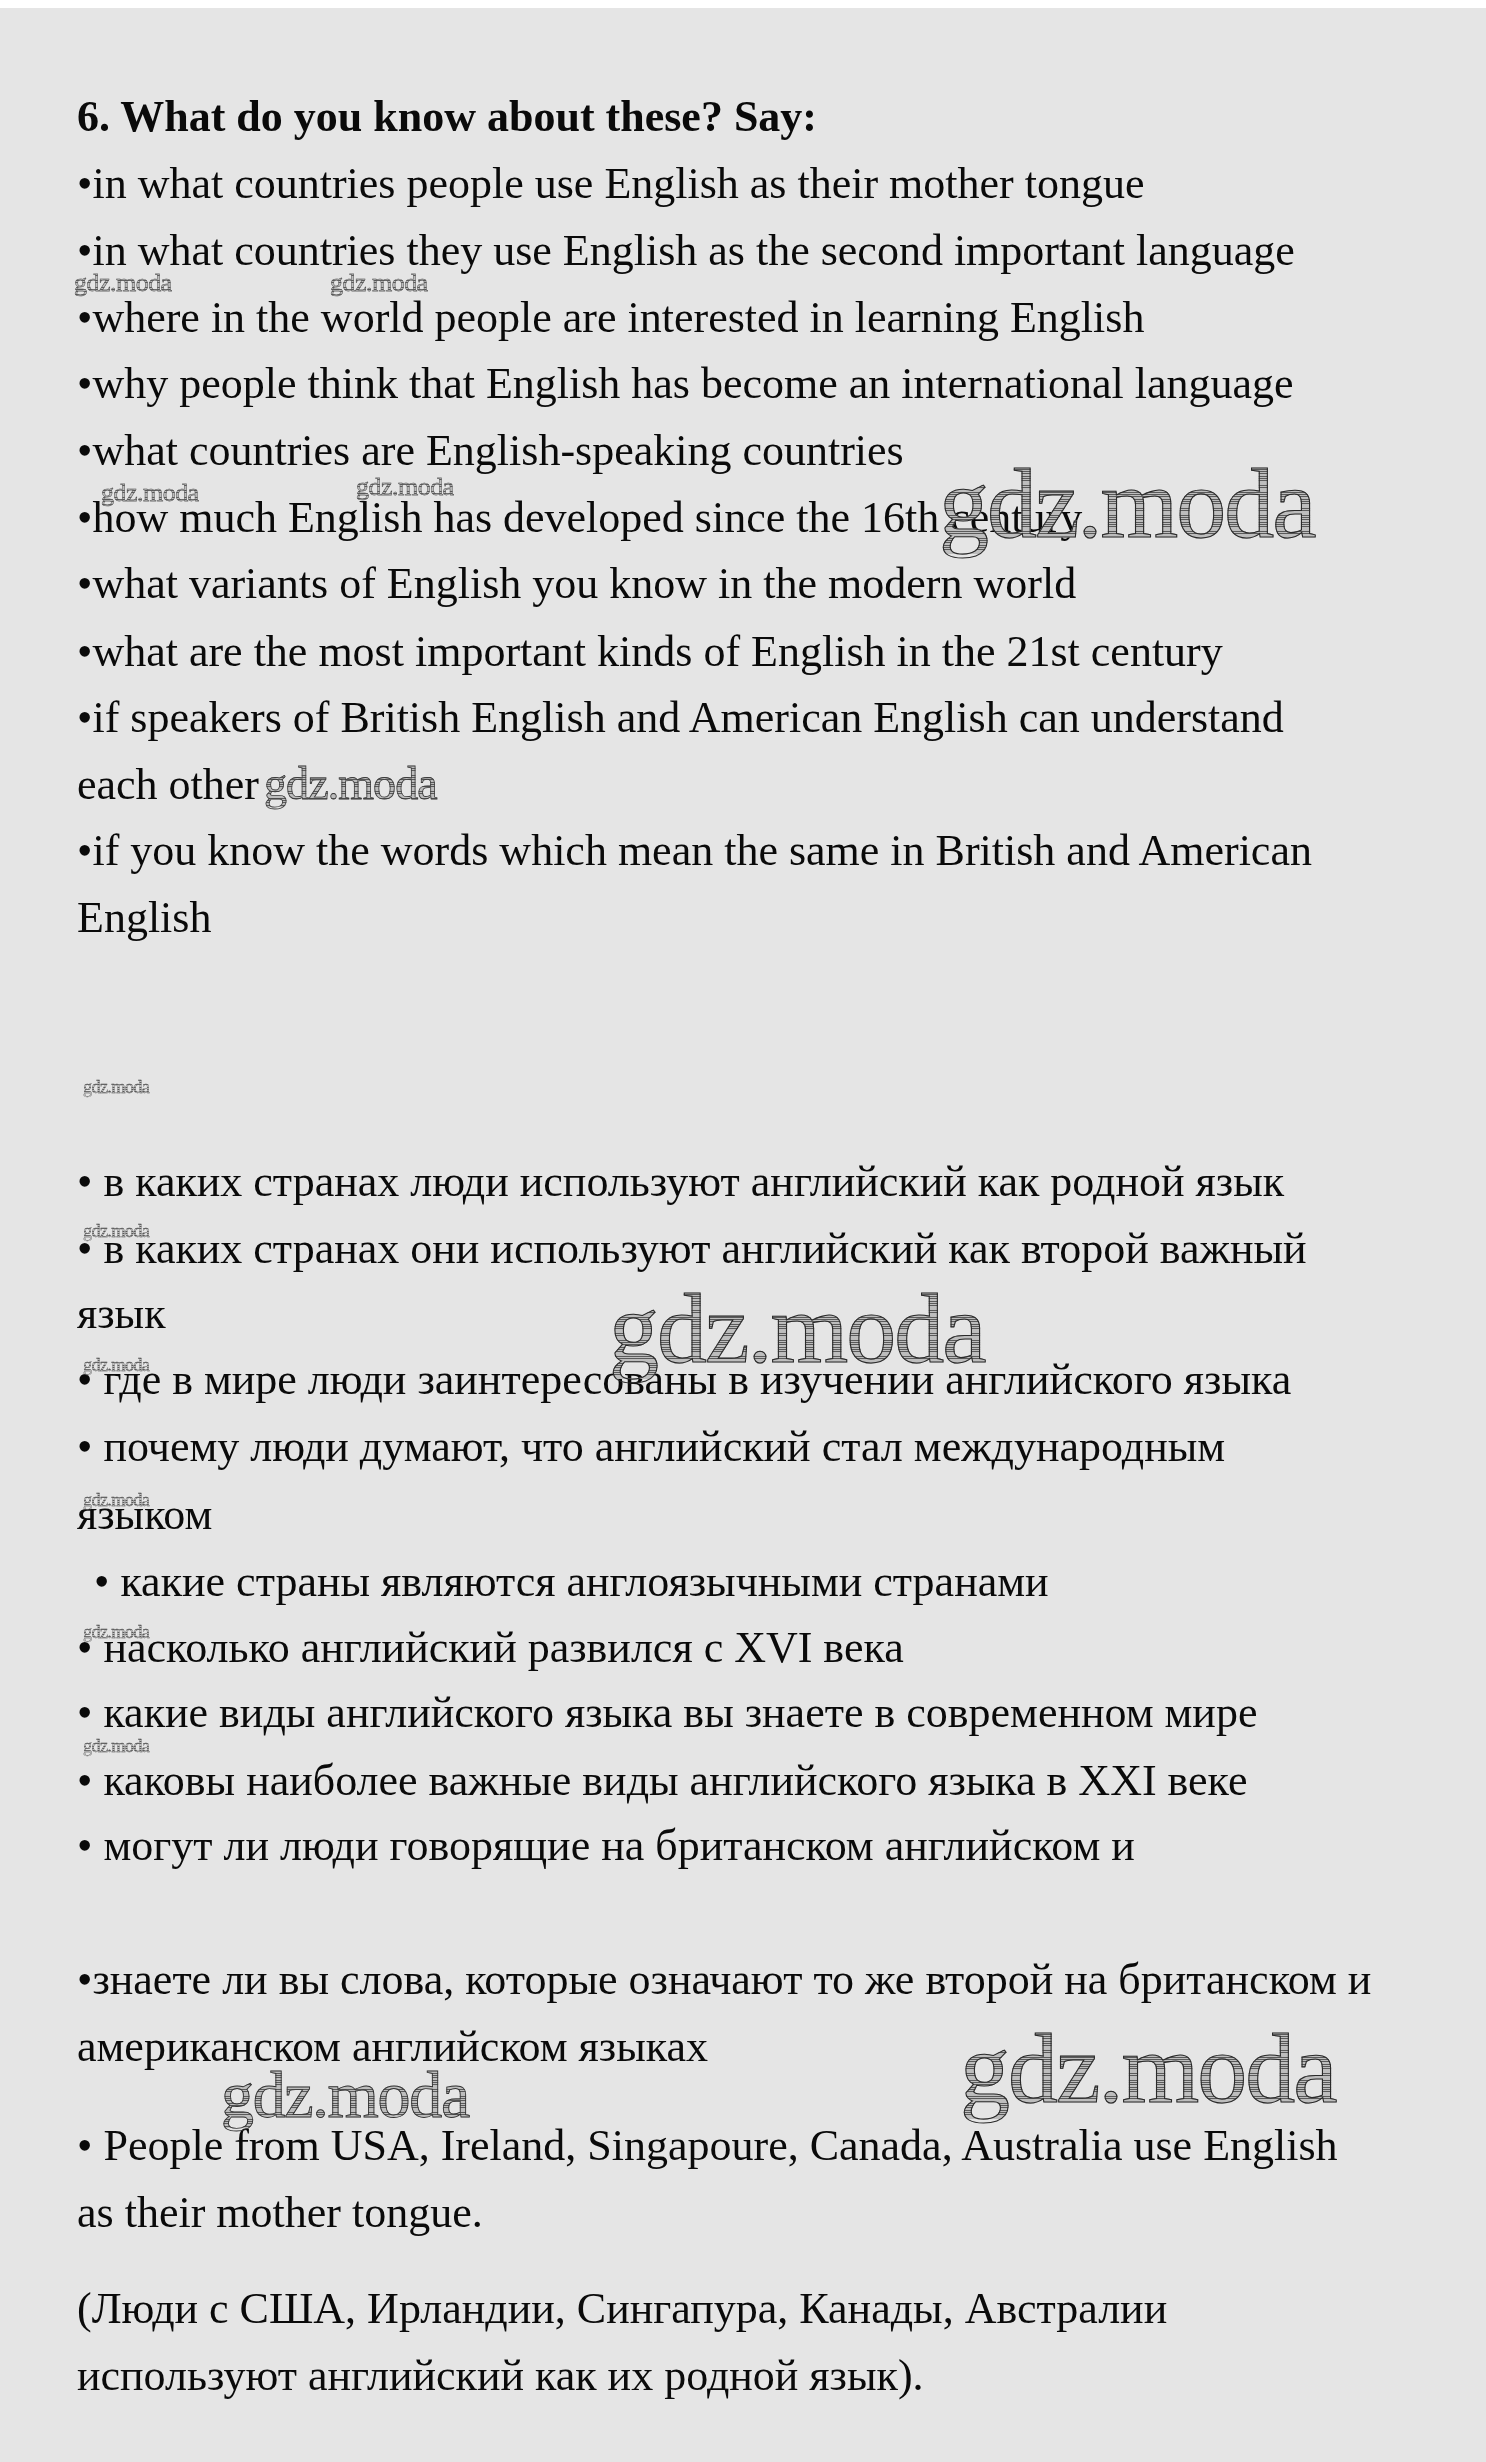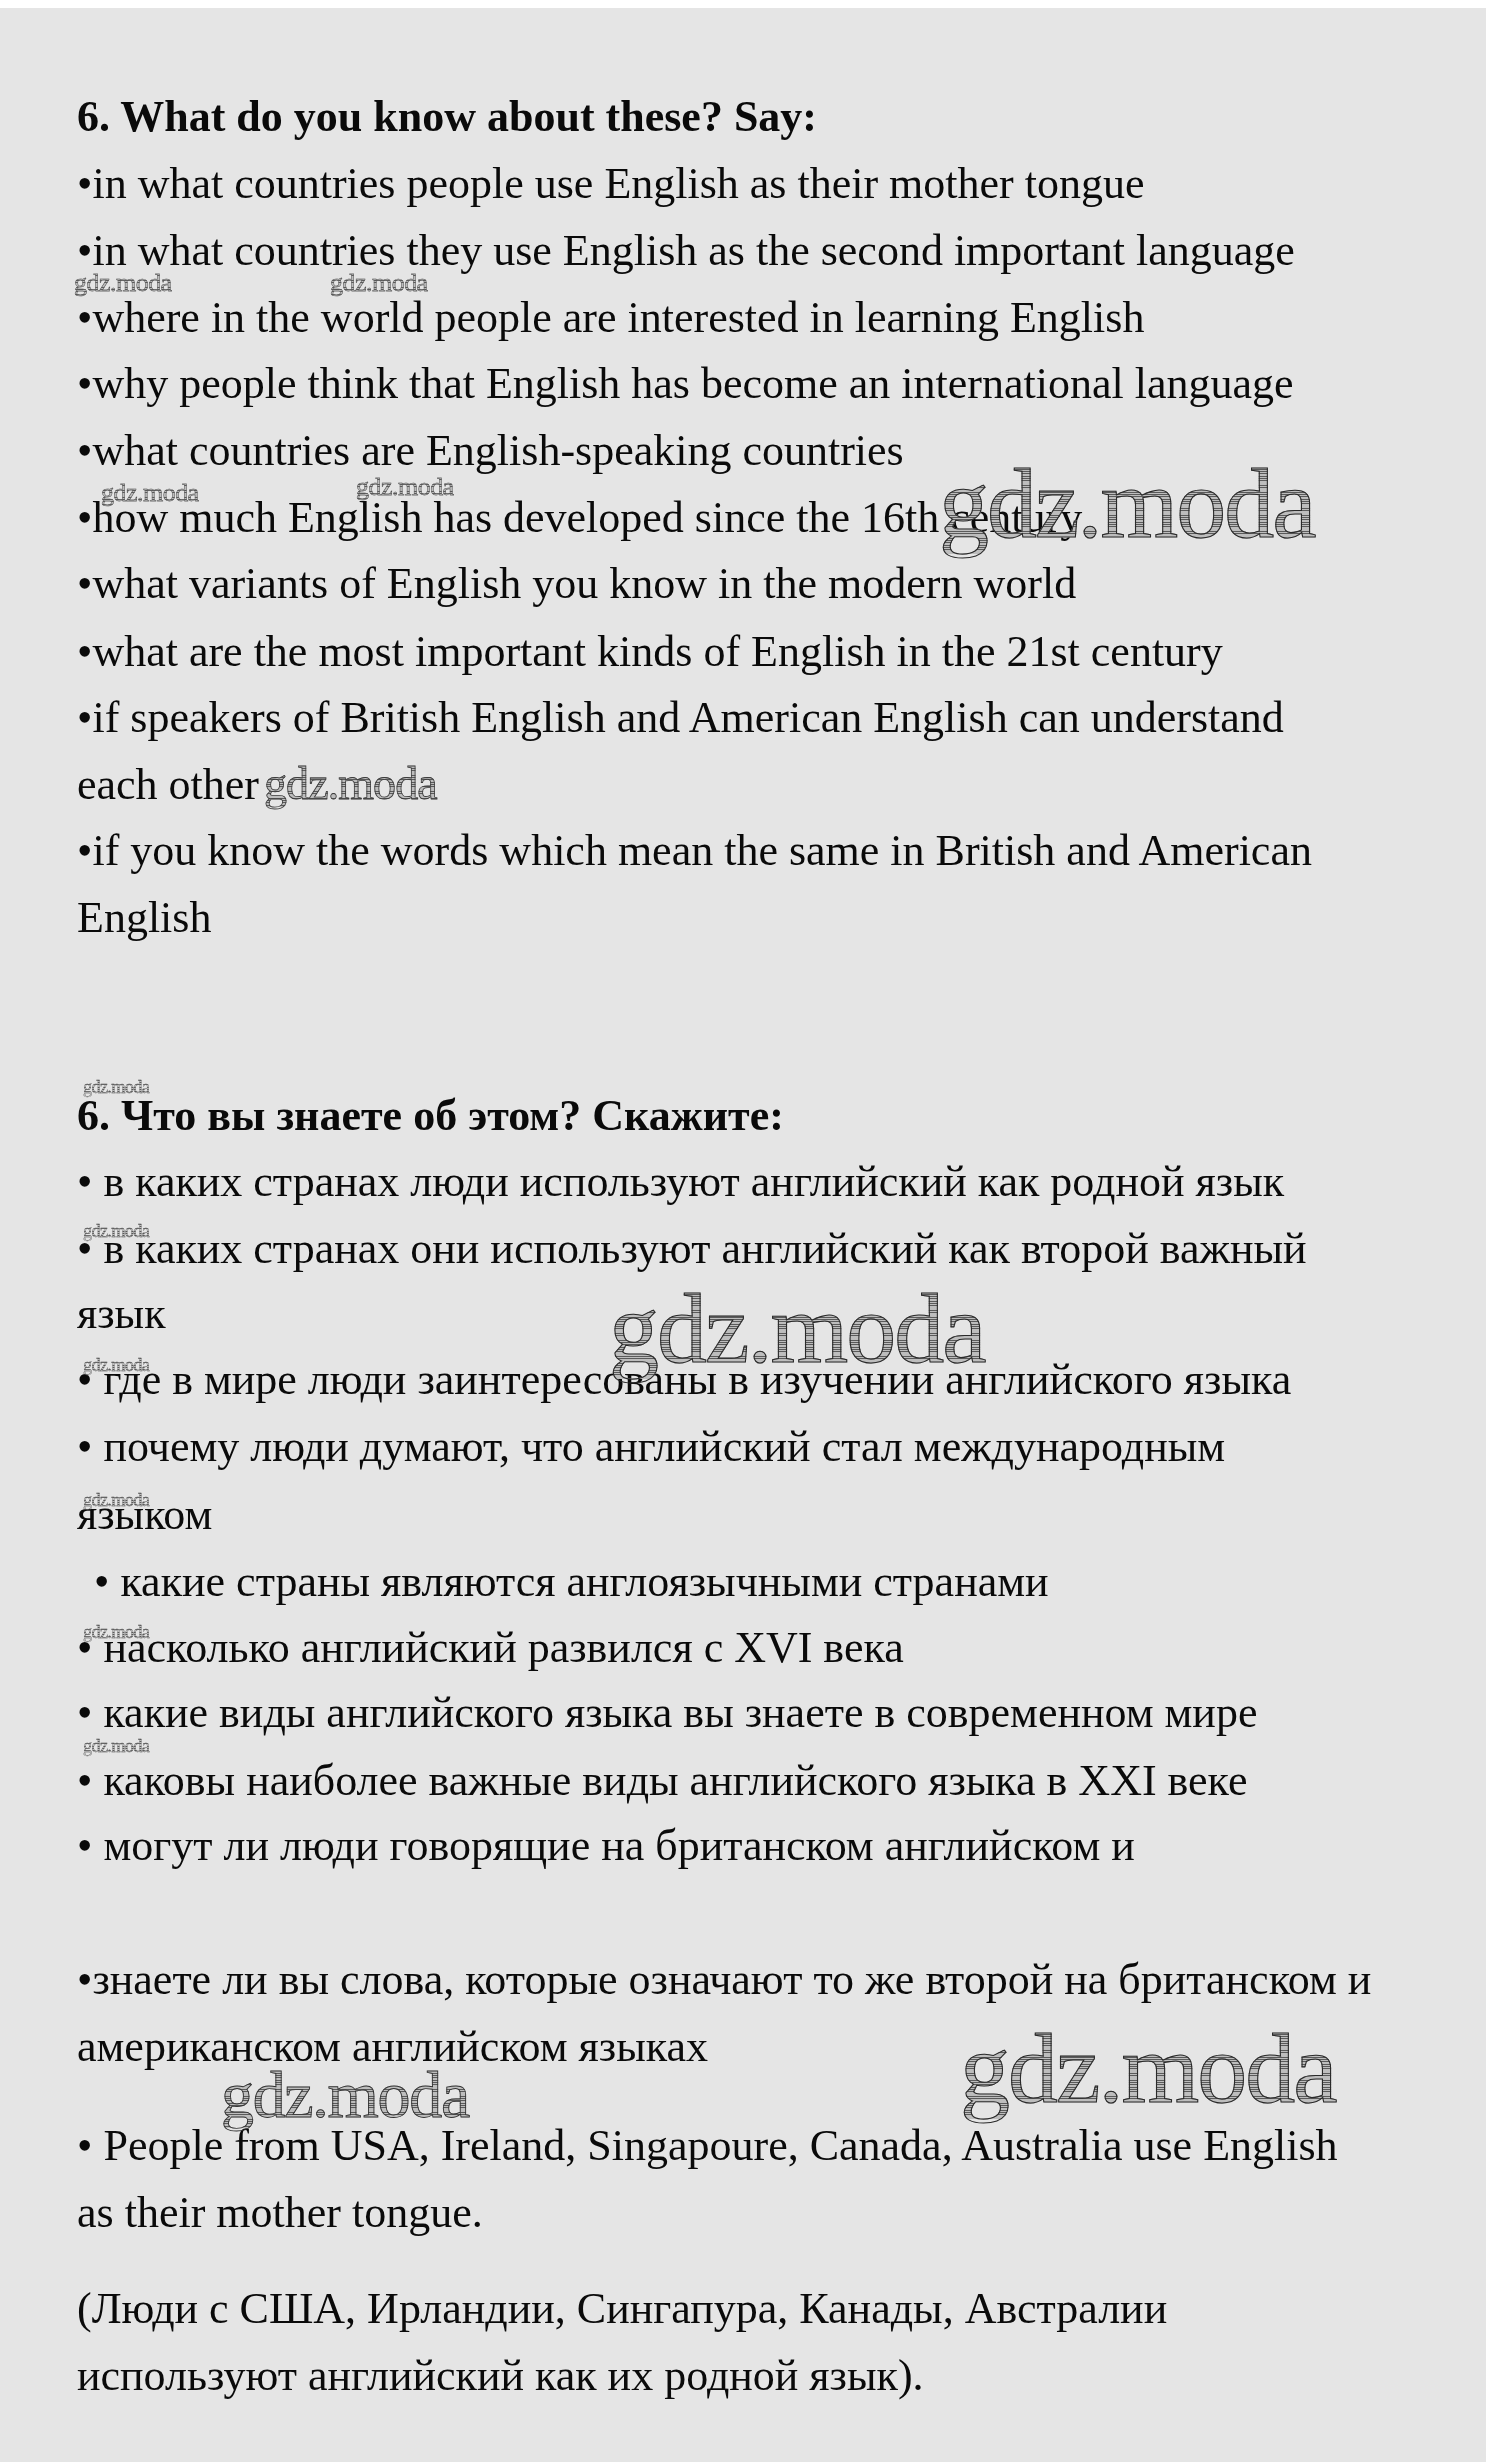--- a/index.html
+++ b/index.html
@@ -47,21 +47,20 @@
   <div class="line" style="top:354px;">•why people think that English has become an international language</div>
   <div class="line" style="top:421px;">•what countries are English-speaking countries</div>
   <div class="line" style="top:488px;">•how much English has developed since the 16th century</div>
   <div class="line" style="top:554px;">•what variants of English you know in the modern world</div>
   <div class="line" style="top:622px;">•what are the most important kinds of English in the 21st century</div>
   <div class="line" style="top:688px;">•if speakers of British English and American English can understand</div>
   <div class="line" style="top:755px;">each other</div>
   <div class="line" style="top:821px;">•if you know the words which mean the same in British and American</div>
   <div class="line" style="top:888px;">English</div>
 
-  <div class="line bold" style="top:1086px;">6. Что вы знаете об этом? Скажите:</div>
   <div class="line" style="top:1152px;">• в каких странах люди используют английский как родной язык</div>
   <div class="line" style="top:1219px;">• в каких странах они используют английский как второй важный</div>
   <div class="line" style="top:1284px;">язык</div>
   <div class="line" style="top:1350px;text-align:right;">• где в мире люди заинтересованы в изучении английского языка</div>
   <div class="line" style="top:1417px;">• почему люди думают, что английский стал международным</div>
   <div class="line" style="top:1485px;">языком</div>
   <div class="line" style="top:1552px;margin-left:17px;">• какие страны являются англоязычными странами</div>
   <div class="line" style="top:1618px;">• насколько английский развился с XVI века</div>
   <div class="line" style="top:1683px;">• какие виды английского языка вы знаете в современном мире</div>
   <div class="line" style="top:1751px;">• каковы наиболее важные виды английского языка в XXI веке</div>

